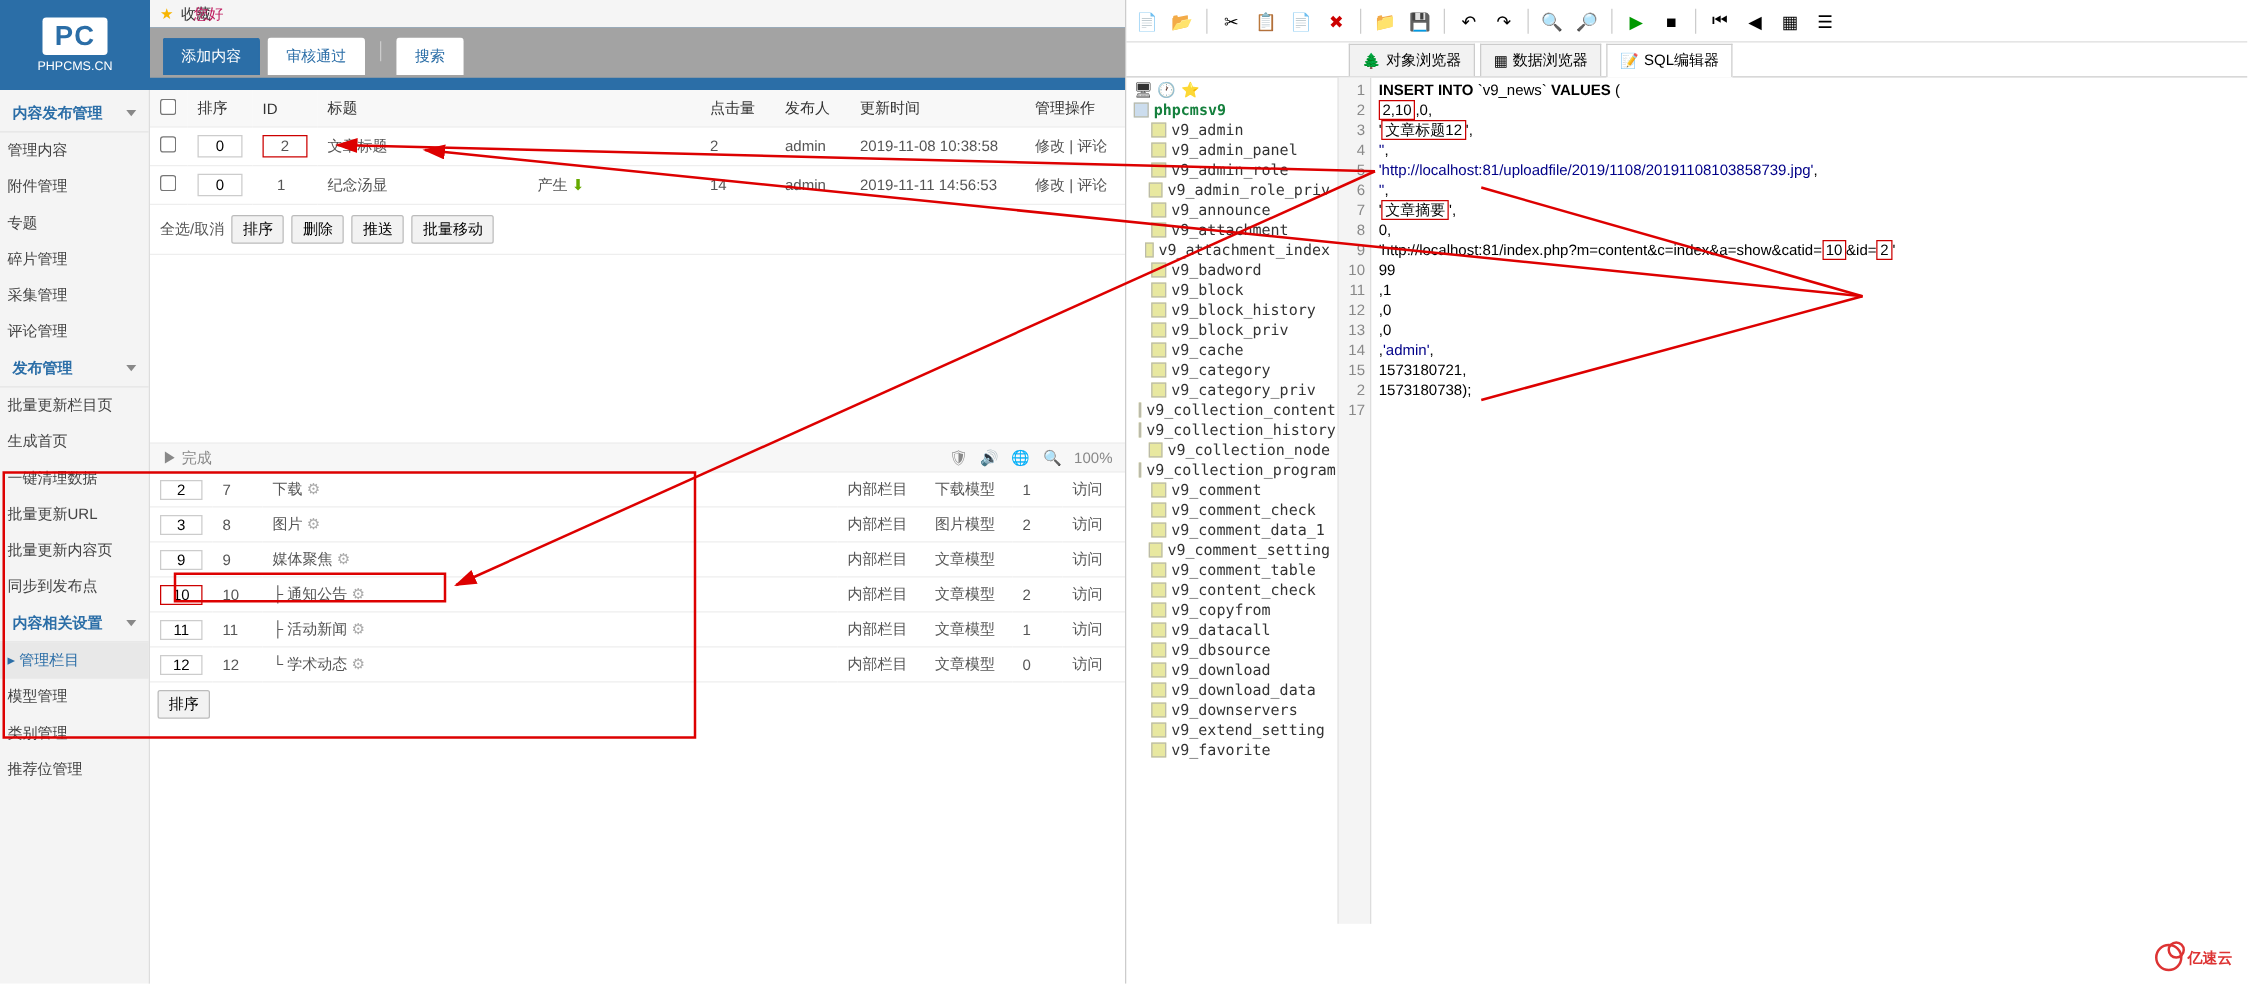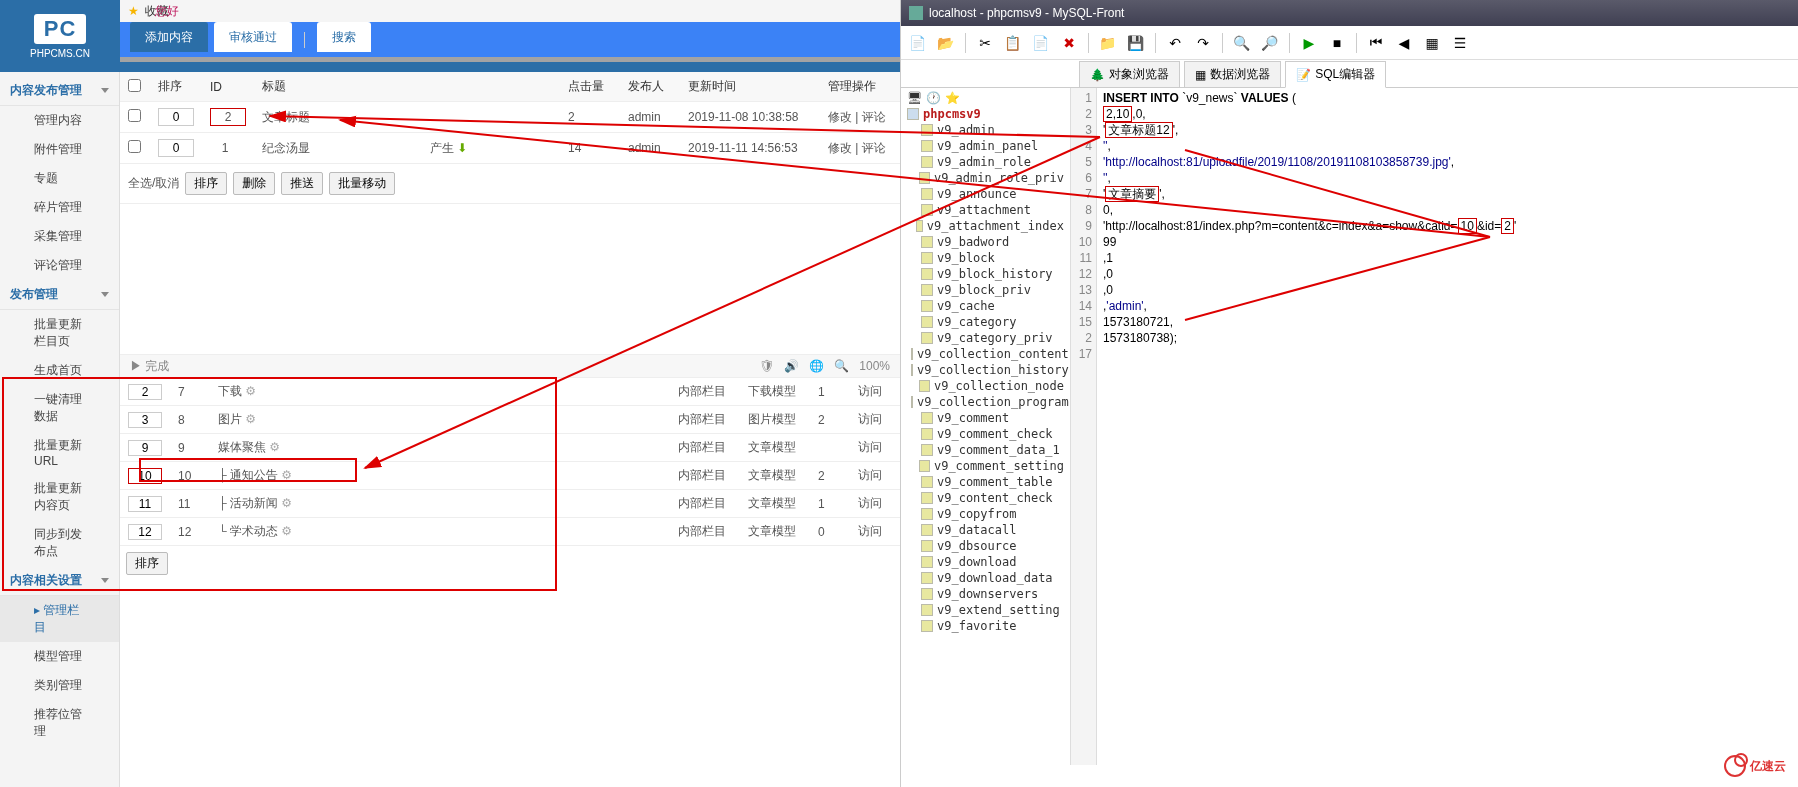--- a/index.html
+++ b/index.html
@@ -6,29 +6,29 @@
 body{background:#fff;position:relative;width:1798px;height:787px;overflow:hidden;}
 
 .cms{position:absolute;left:0;top:0;width:900px;height:787px;}
 .cms-header{height:72px;background:#2b6ea7;display:flex;align-items:center;}
 .logo{width:120px;height:72px;display:flex;flex-direction:column;align-items:center;justify-content:center;color:#fff;}
 .logo-big{background:#fff;color:#2b6ea7;font-weight:bold;font-size:22px;padding:2px 10px;border-radius:3px;letter-spacing:1px;}
 .logo-sub{font-size:10px;margin-top:4px;color:#fff;}
 .header-right{flex:1;height:72px;}
 .fav-bar{height:22px;background:#f5f5f5;display:flex;align-items:center;padding:0 8px;gap:6px;font-size:12px;color:#333;}
 .star{color:#f7b500;}
-.tab-bar{height:40px;background:#3b82f6;border-bottom:5px solid #a3a3a3;display:flex;align-items:flex-start;padding:0 10px;gap:6px;}
+.tab-bar{height:40px;background:#a3a3a3;border-bottom:2px solid #a3a3a3;display:flex;align-items:flex-end;padding:0 10px;gap:6px;}
 .tab-btn{padding:6px 14px;border:1px solid #2b6ea7;border-bottom:none;background:#2b6ea7;color:#fff;border-radius:3px 3px 0 0;cursor:pointer;}
 .tab-btn.ghost{background:#fff;color:#2b6ea7;border-color:transparent;}
 .divider-v{width:1px;height:16px;background:#ccc;margin:0 6px;align-self:center;}
 .cms-body{display:flex;height:calc(100% - 72px);}
 .sidebar{width:120px;background:#f4f4f4;border-right:1px solid #ddd;padding:4px 0;}
 .side-group{padding:6px 10px;color:#2b6ea7;font-weight:bold;display:flex;justify-content:space-between;align-items:center;border-bottom:1px solid #e4e4e4;}
 .side-caret{width:0;height:0;border-left:4px solid transparent;border-right:4px solid transparent;border-top:5px solid #888;}
-.side-item{padding:6px 34px;color:#444;cursor:pointer;}
+.side-item{padding:6px 6px;color:#444;cursor:pointer;}
 .side-item.active{background:#e8e8e8;color:#2b6ea7;}
 .side-item.arrow::before{content:"▸ ";color:#2b6ea7;}
 .content{flex:1;position:relative;}
 .table{width:100%;border-collapse:collapse;}
 .table th,.table td{padding:6px 8px;text-align:left;border-bottom:1px solid #eee;font-weight:normal;color:#555;}
 .table th{background:#f8f8f8;color:#333;}
 .table td .inp{width:36px;text-align:center;border:1px solid #ccc;padding:1px;}
 .table td .inp.boxed{border:1.5px solid #c00;}
 .actions-row{padding:8px;display:flex;gap:6px;align-items:center;border-bottom:1px solid #eee;color:#555;}
 .small-btn{border:1px solid #bbb;background:#f2f2f2;padding:2px 8px;cursor:pointer;border-radius:2px;}
@@ -48,21 +48,21 @@
 .db-toolbar{height:34px;border-bottom:1px solid #ddd;display:flex;align-items:center;gap:6px;padding:0 6px;}
 .tb-ic{width:22px;height:22px;border:1px solid transparent;border-radius:2px;display:flex;align-items:center;justify-content:center;font-size:14px;}
 .tb-sep{width:1px;height:20px;background:#ccc;margin:0 2px;}
 .db-tabs{height:28px;border-bottom:1px solid #ccc;display:flex;align-items:flex-end;padding:0 6px;gap:4px;}
 .db-tab{padding:4px 10px;border:1px solid #ccc;border-bottom:none;background:#f2f2f2;display:flex;gap:4px;align-items:center;cursor:pointer;}
 .db-tab.active{background:#fff;border-bottom:1px solid #fff;margin-bottom:-1px;}
 .db-body{display:flex;height:calc(100% - 110px);}
 .db-tree{width:170px;border-right:1px solid #ddd;overflow:auto;padding:2px;}
 .tree-item{padding:1px 4px;display:flex;gap:4px;align-items:center;font-family:Consolas,monospace;font-size:12px;color:#333;white-space:nowrap;}
 .tree-item .ico{width:12px;height:12px;background:#e8e8a0;border:1px solid #bba;display:inline-block;}
-.tree-item.db-root{color:#b91c1c;font-weight:bold;}
+.tree-item.db-root{color:#15803d;font-weight:bold;}
 .tree-item.db-root .ico{background:#cde;}
 .db-sql{flex:1;display:flex;}
 .gutter{width:26px;background:#f4f4f4;border-right:1px solid #ddd;text-align:right;padding:2px 4px;font-family:Consolas,monospace;color:#888;}
 .gutter div{height:16px;line-height:16px;}
 .sql{flex:1;padding:2px 6px;font-family:Consolas,monospace;white-space:pre;color:#000;position:relative;}
 .sql div{height:16px;line-height:16px;}
 .sql .kw{color:#000;font-weight:bold;}
 .sql .str{color:#008;}
 .sql .boxed{border:1.5px solid #c00;padding:0 2px;}
 
@@ -240,24 +240,20 @@
               </tr>
             </tbody>
         </table>
         <div style="padding:6px"><button class="small-btn">排序</button></div>
       </div>
     </div>
   </div>
 </div>
 
 <div class="db">
-  <div class="db-titlebar">
-    <span class="icn"></span>
-    <span>localhost - phpcmsv9 - MySQL-Front</span>
-  </div>
   <div class="db-toolbar">
     <span class="tb-ic">📄</span>
     <span class="tb-ic">📂</span>
     <span class="tb-sep"></span>
     <span class="tb-ic">✂</span>
     <span class="tb-ic">📋</span>
     <span class="tb-ic">📄</span>
     <span class="tb-ic" style="color:#c00">✖</span>
     <span class="tb-sep"></span>
     <span class="tb-ic">📁</span>

